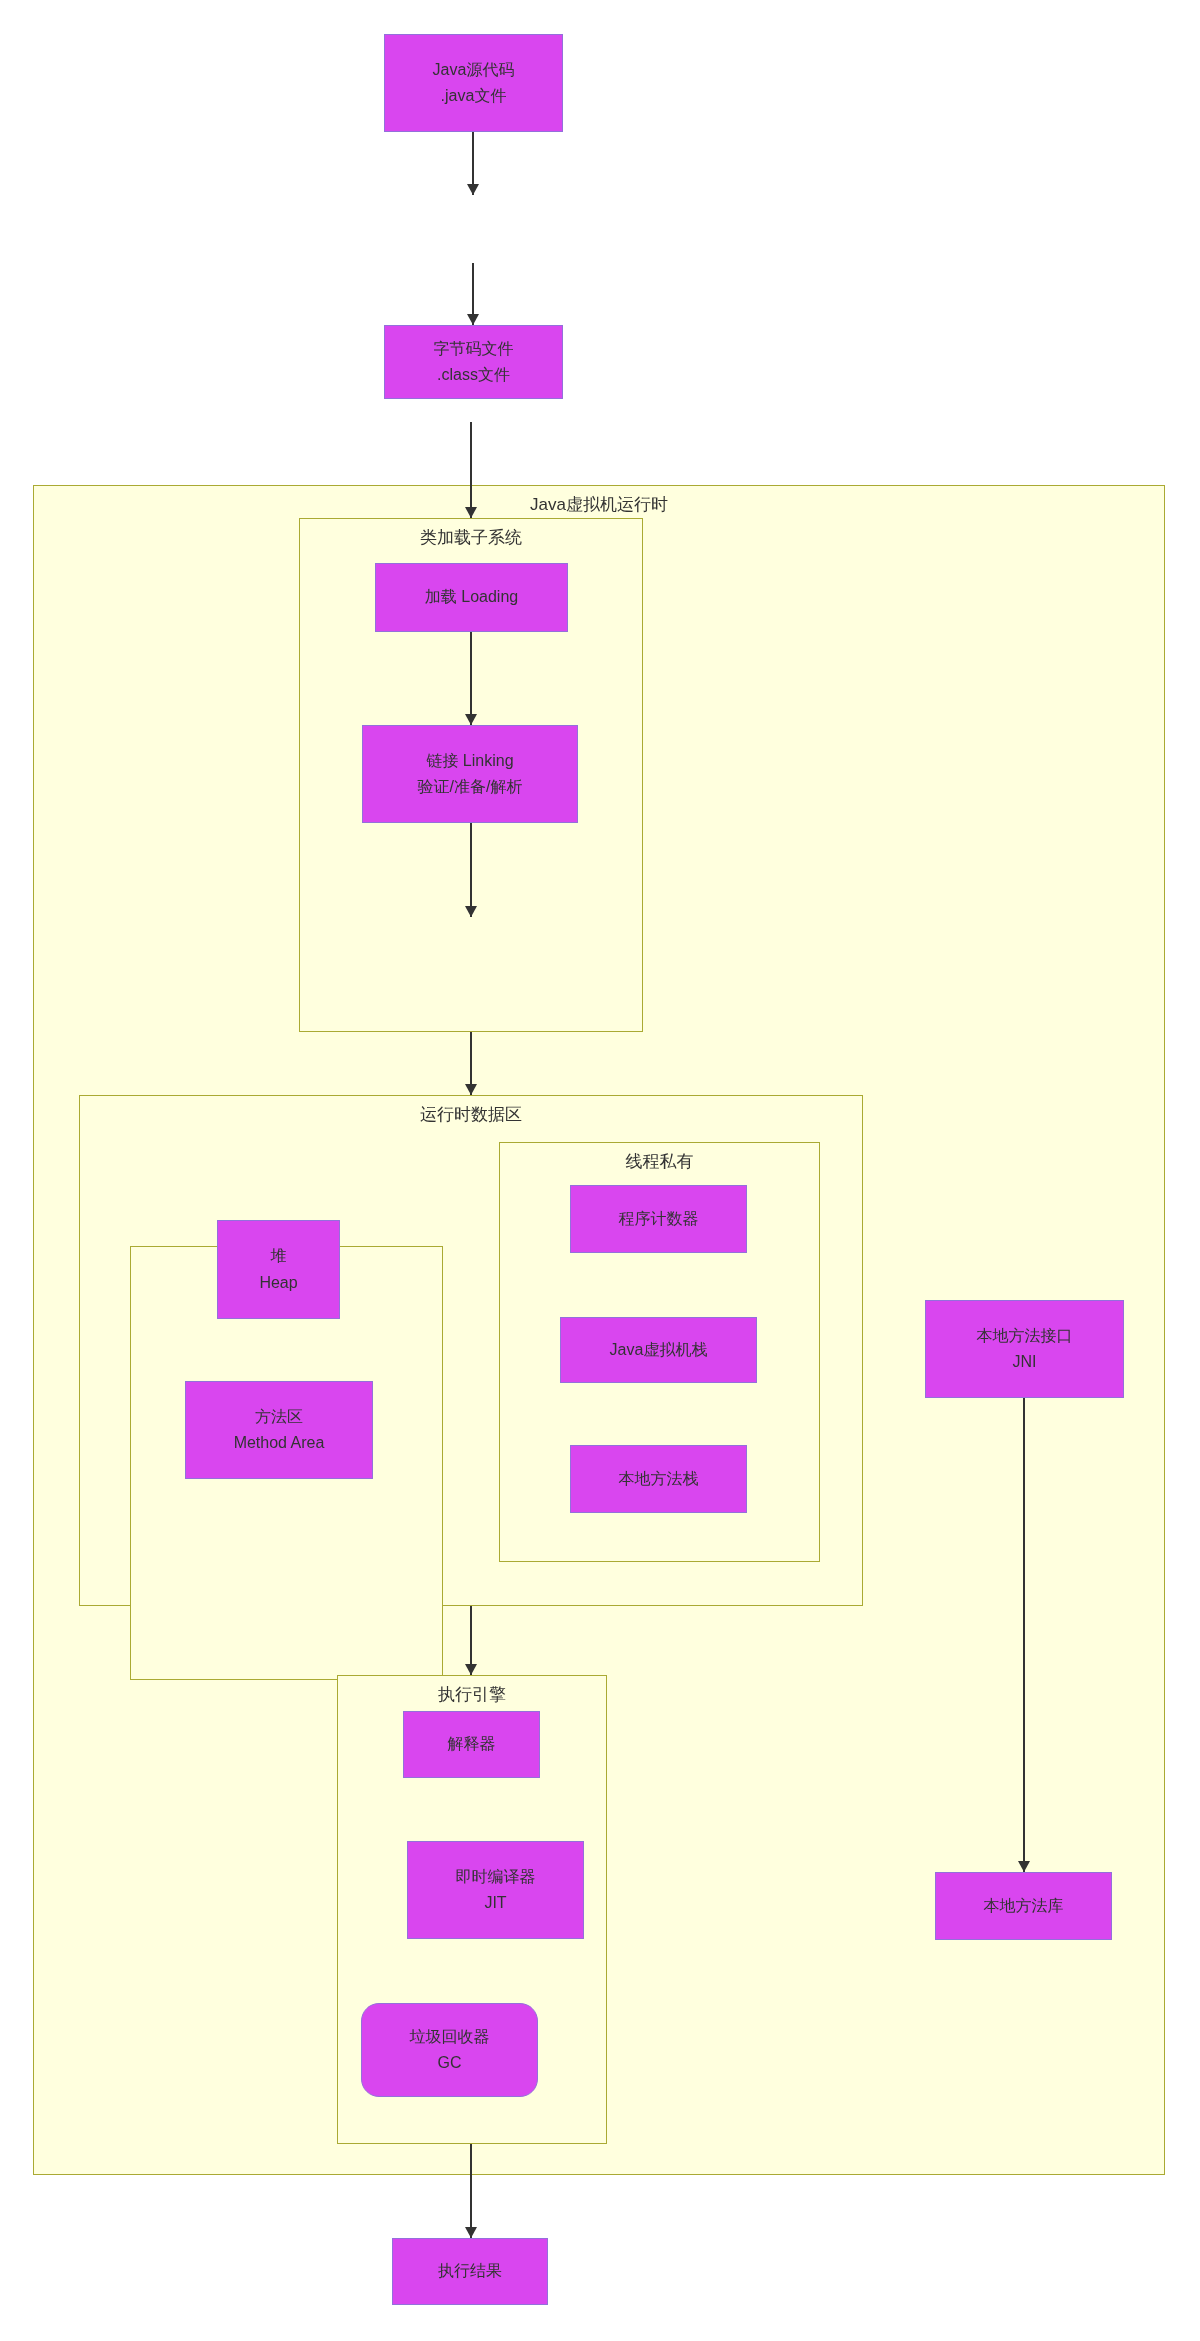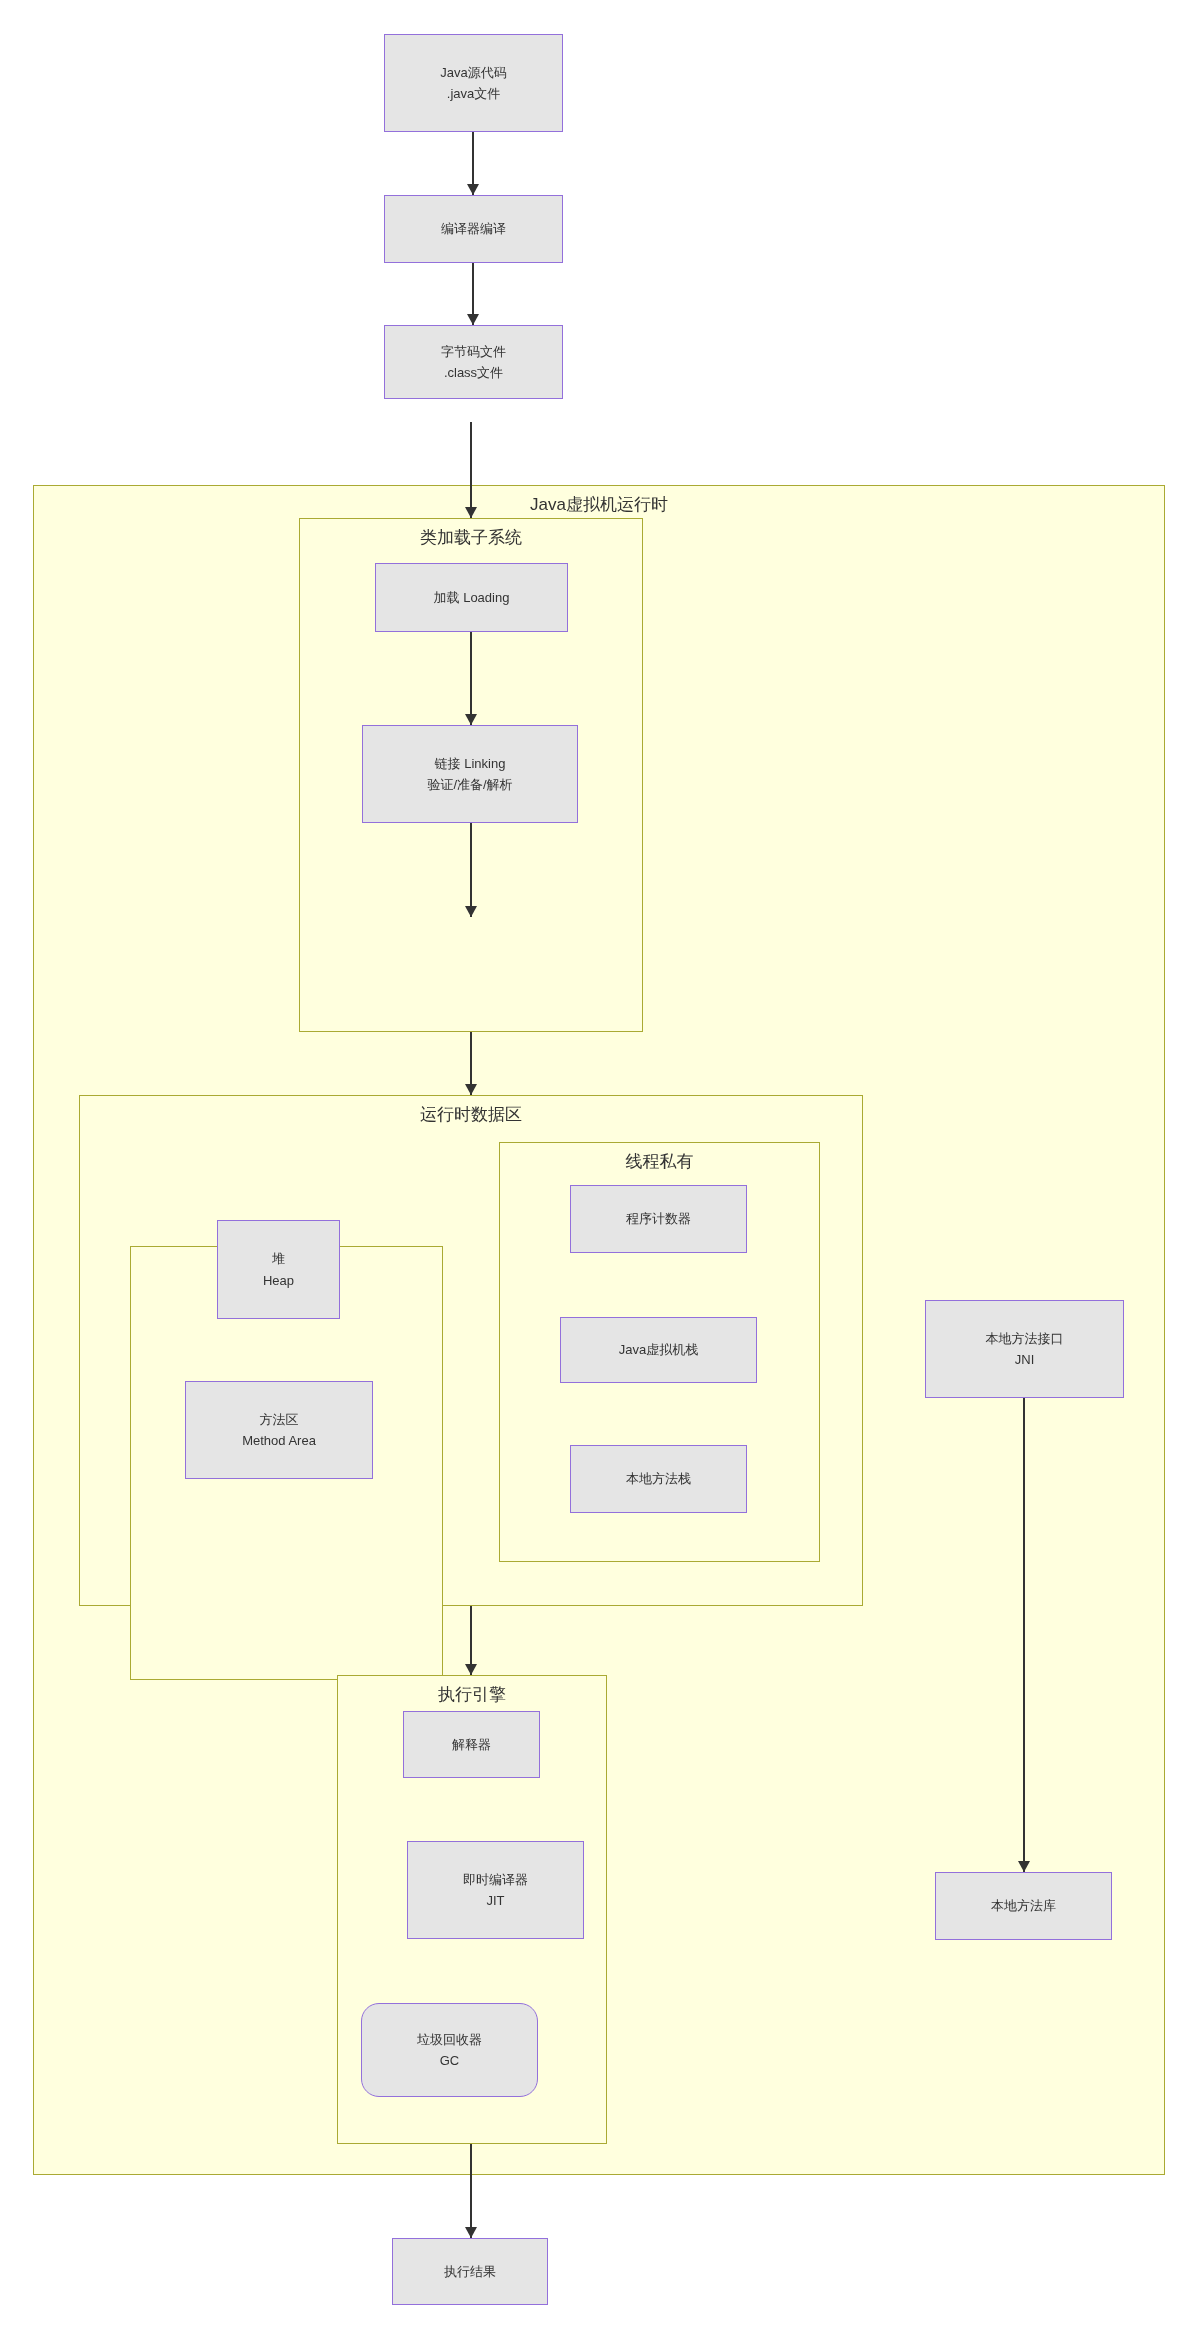--- a/index.html
+++ b/index.html
@@ -32,29 +32,29 @@
   #c-jvm            { left: 33px;  top: 485px;  width: 1132px; height: 1690px; }
   #c-class-loader   { left: 299px; top: 518px;  width: 344px;  height: 514px; }
   #c-runtime-data   { left: 79px;  top: 1095px; width: 784px;  height: 511px; }
   #c-thread-shared  { left: 122px; top: 1246px; width: 313px;  height: 434px; margin-left: 8px; }
   #c-thread-private { left: 499px; top: 1142px; width: 321px;  height: 420px; }
   #c-exec-engine    { left: 337px; top: 1675px; width: 270px;  height: 469px; }
 
   
   .node {
     position: absolute;
-    background: #e5e5e5;
+    background: #d946ef;
     border: 1px solid #9370db;
     box-sizing: border-box;
     display: flex;
     flex-direction: column;
     align-items: center;
     justify-content: center;
     text-align: center;
-    font-size: 13px;
+    font-size: 16px;
     line-height: 1.65;
     color: #333333;
   }
   #n-java-source  { left: 384px; top: 34px;   width: 179px; height: 98px; }
   #n-compiler     { left: 384px; top: 195px;  width: 179px; height: 68px; }
   #n-bytecode     { left: 384px; top: 325px;  width: 179px; height: 74px; }
   #n-loading      { left: 375px; top: 563px;  width: 193px; height: 69px; }
   #n-linking      { left: 362px; top: 725px;  width: 216px; height: 98px; }
   #n-init         { left: 342px; top: 917px;  width: 258px; height: 70px; }
   #n-heap         { left: 217px; top: 1220px; width: 123px; height: 99px; }
@@ -144,23 +144,20 @@
       <i class="head"></i>
     </div>
   <div class="edge" id="e-jni-nativelib">
       <i class="head"></i>
     </div>
 
   <div class="node" id="n-java-source">
     <span>Java源代码</span>
     <span>.java文件</span>
   </div>
-  <div class="node" id="n-compiler">
-    <span>编译器编译</span>
-  </div>
   <div class="node" id="n-bytecode">
     <span>字节码文件</span>
     <span>.class文件</span>
   </div>
   <div class="node" id="n-loading">
     <span>加载 Loading</span>
   </div>
   <div class="node" id="n-linking">
     <span>链接 Linking</span>
     <span>验证/准备/解析</span>

